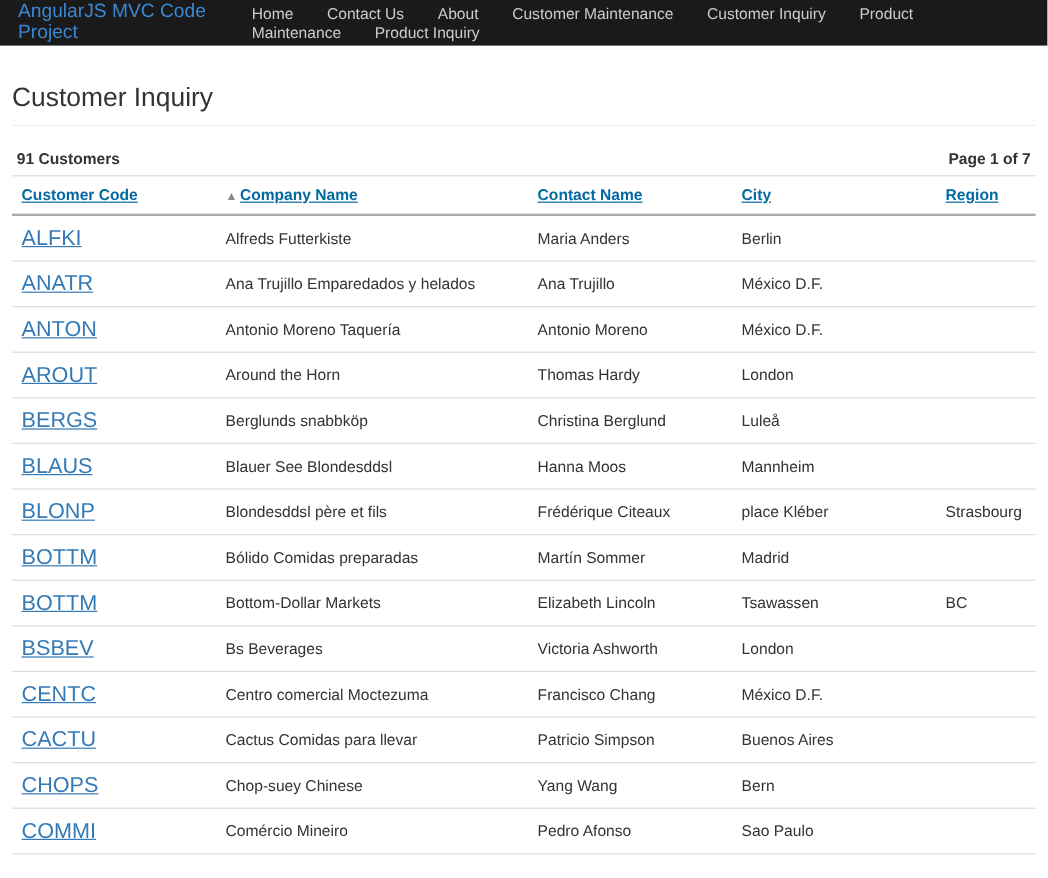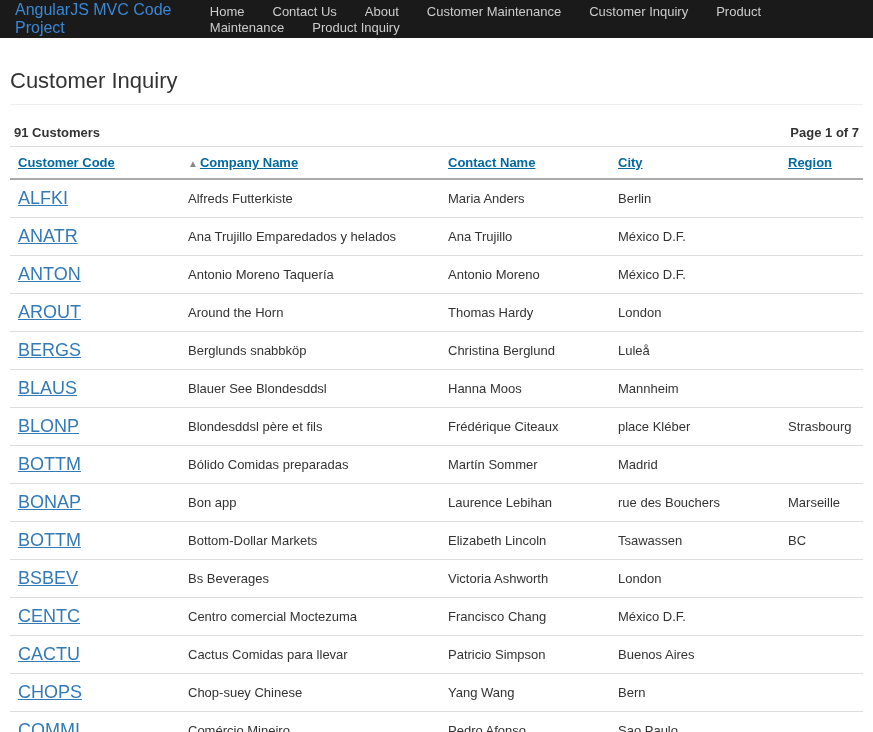--- a/index.html
+++ b/index.html
@@ -104,27 +104,20 @@
           <td>Strasbourg</td>
         </tr>
         <tr>
           <td class="code"><a>BOTTM</a></td>
           <td>Bólido Comidas preparadas</td>
           <td>Martín Sommer</td>
           <td>Madrid</td>
           <td></td>
         </tr>
         <tr>
-          <td class="code"><a>BONAP</a></td>
-          <td>Bon app</td>
-          <td>Laurence Lebihan</td>
-          <td>rue des Bouchers</td>
-          <td>Marseille</td>
-        </tr>
-        <tr>
           <td class="code"><a>BOTTM</a></td>
           <td>Bottom-Dollar Markets</td>
           <td>Elizabeth Lincoln</td>
           <td>Tsawassen</td>
           <td>BC</td>
         </tr>
         <tr>
           <td class="code"><a>BSBEV</a></td>
           <td>Bs Beverages</td>
           <td>Victoria Ashworth</td>

